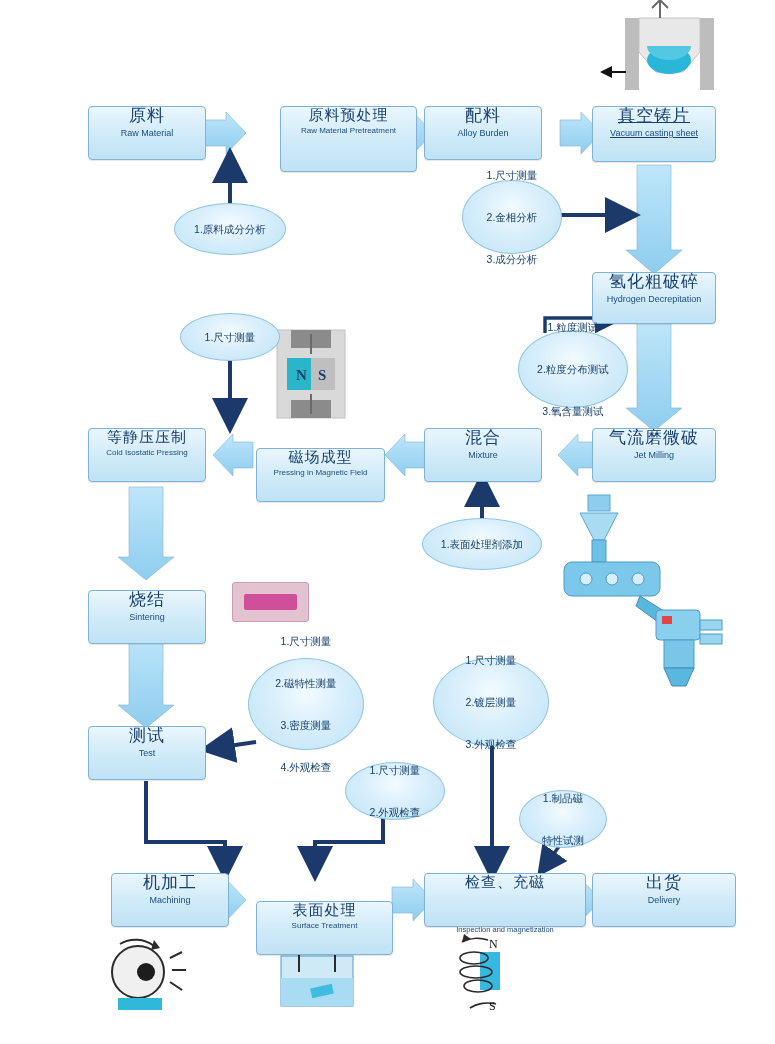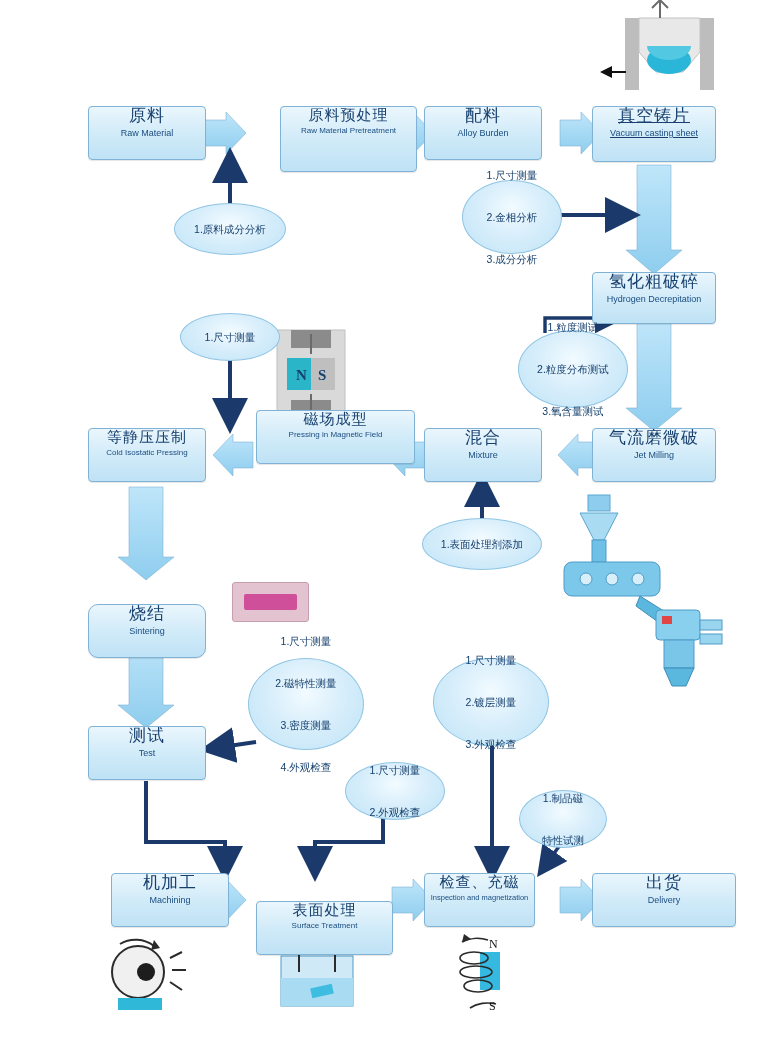--- a/index.html
+++ b/index.html
@@ -230,51 +230,51 @@
   <div class="pbox" style="left:592px;top:428px;width:124px;height:54px;">
     <div class="cn">气流磨微破</div>
     <div class="en">Jet Milling</div>
   </div>
 
   <div class="pbox" style="left:424px;top:428px;width:118px;height:54px;">
     <div class="cn">混合</div>
     <div class="en">Mixture</div>
   </div>
 
-  <div class="pbox small" style="left:256px;top:410px;width:159px;height:54px;">
+  <div class="pbox small" style="left:256px;top:448px;width:129px;height:54px;">
     <div class="cn">磁场成型</div>
     <div class="en">Pressing in Magnetic Field</div>
   </div>
 
   <div class="pbox small" style="left:88px;top:428px;width:118px;height:54px;">
     <div class="cn">等静压压制</div>
     <div class="en">Cold Isostatic Pressing</div>
   </div>
 
-  <div class="pbox" style="left:88px;top:604px;width:118px;height:54px;border-radius:10px;">
+  <div class="pbox" style="left:88px;top:590px;width:118px;height:54px;">
     <div class="cn">烧结</div>
     <div class="en">Sintering</div>
   </div>
 
   <div class="pbox" style="left:88px;top:726px;width:118px;height:54px;">
     <div class="cn">测试</div>
     <div class="en">Test</div>
   </div>
 
   <div class="pbox" style="left:88px;top:873px;width:118px;height:54px;margin-left:23px;">
     <div class="cn">机加工</div>
     <div class="en">Machining</div>
   </div>
 
   <div class="pbox small" style="left:256px;top:901px;width:137px;height:54px;">
     <div class="cn">表面处理</div>
     <div class="en">Surface  Treatment</div>
   </div>
 
-  <div class="pbox small xsmall" style="left:424px;top:873px;width:111px;height:54px;">
+  <div class="pbox small xsmall" style="left:424px;top:873px;width:162px;height:54px;gap:32px;">
     <div class="cn">检查、充磁</div>
     <div class="en">Inspection and magnetization</div>
   </div>
 
   <div class="pbox" style="left:592px;top:873px;width:144px;height:54px;">
     <div class="cn">出货</div>
     <div class="en">Delivery</div>
   </div>
 
   <div class="callout" style="left:174px;top:203px;width:112px;height:52px;">

